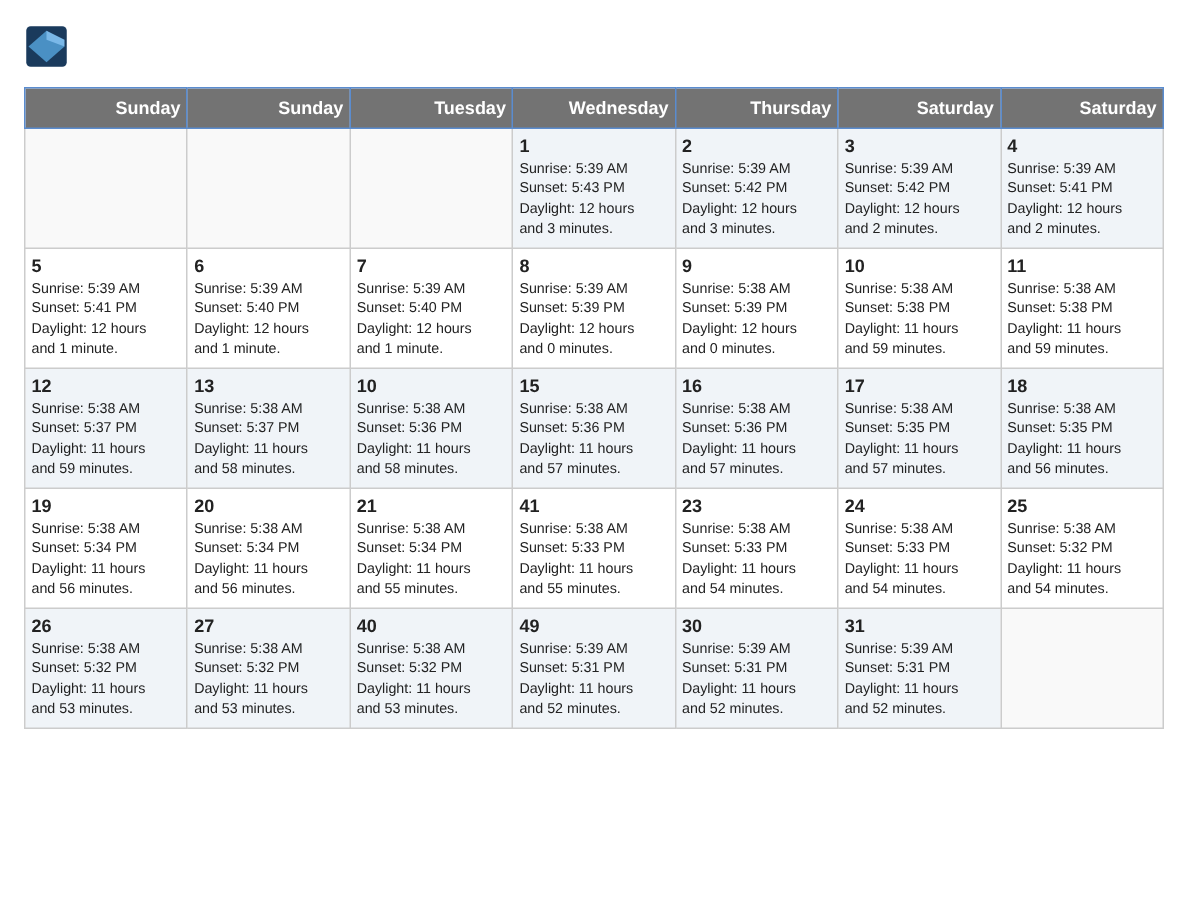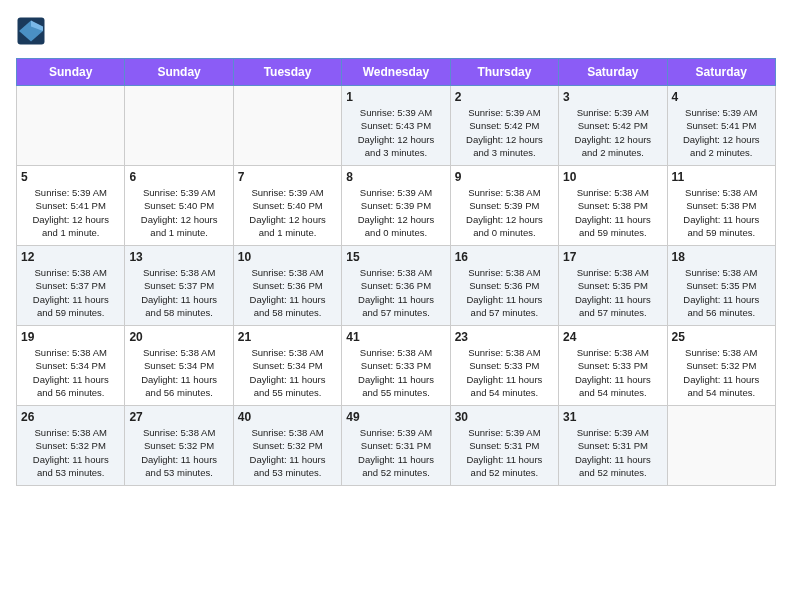--- a/index.html
+++ b/index.html
@@ -45,26 +45,26 @@
     .subtitle {
       font-size: 14px;
       color: #444;
     }
     table {
       width: 100%;
       border-collapse: collapse;
       table-layout: fixed;
     }
     thead tr th {
-      background: #8b5cf6;
+      background: #737373;
       color: #fff;
       font-size: 12px;
       font-weight: bold;
       padding: 6px 4px;
-      text-align: center;
+      text-align: right;
       border: 1px solid #5a8ccf;
     }
     tbody tr td {
       vertical-align: top;
       font-size: 10px;
       color: #222;
       padding: 4px 4px;
       border: 1px solid #ccc;
       height: 80px;
       background: #fff;
@@ -78,21 +78,20 @@
     .day-number {
       font-weight: bold;
       font-size: 12px;
       display: block;
       margin-bottom: 2px;
     }
     .day-info {
       font-size: 9.5px;
       line-height: 1.4;
       color: #222;
-      text-align: center;
     }
     .empty {
       background: #f9f9f9 !important;
     }
   </style>
 </head>
 <body>
 
 <div class="header">
   <div class="logo">

